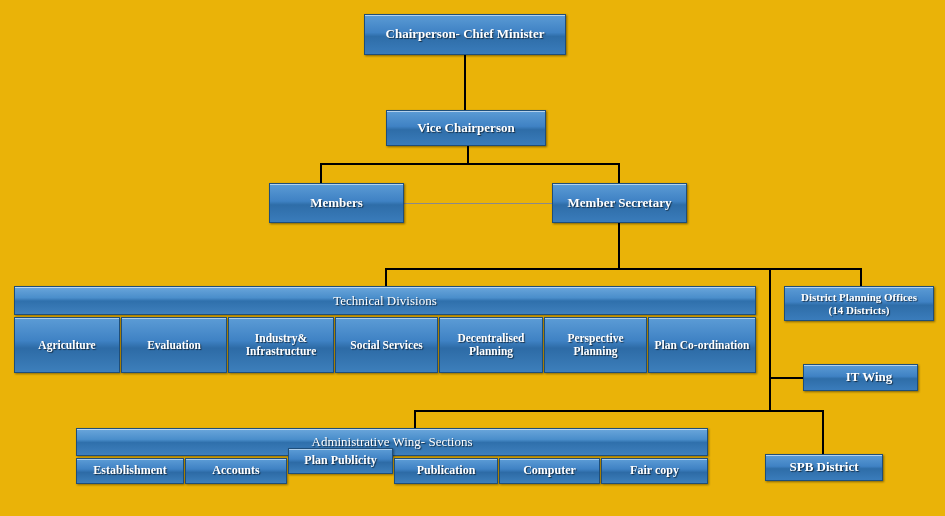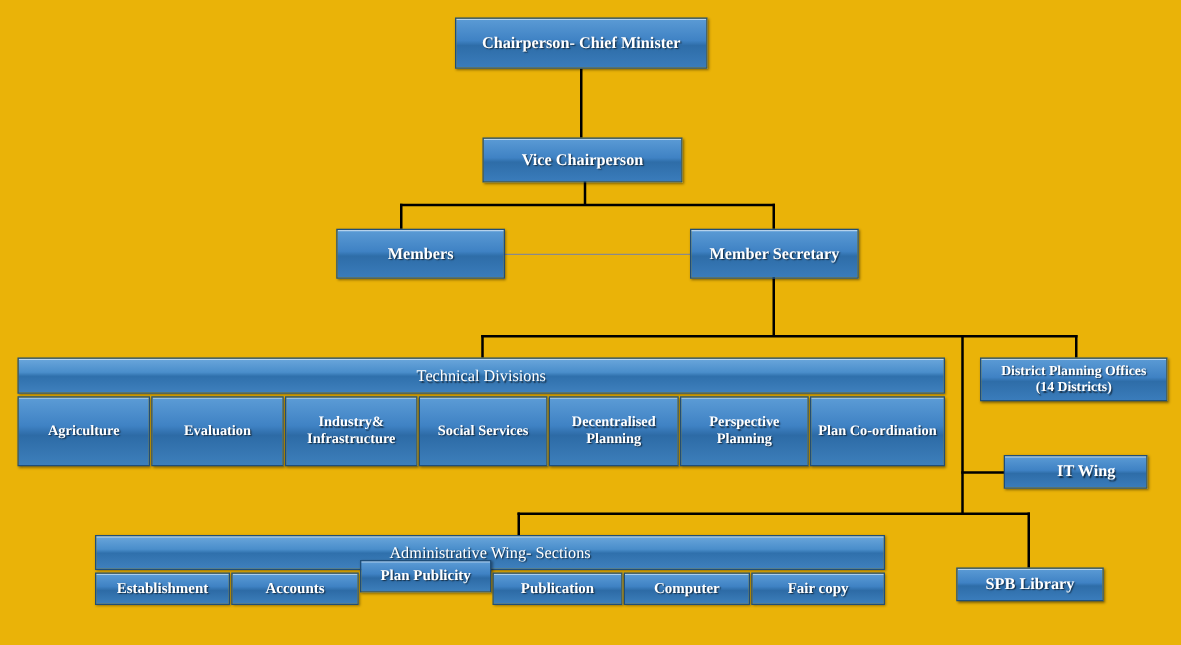--- a/index.html
+++ b/index.html
@@ -169,21 +169,21 @@
   <div class="box fs11" style="left:784px; top:286px; width:150px; height:35px; flex-direction:column; gap:1px;">
     <span>District Planning Offices</span>
     <span>(14 Districts)</span>
   </div>
 
   <div class="box fs13" style="left:803px; top:364px; width:115px; height:27px;padding-left:20px;">
     <span>IT Wing</span>
   </div>
 
   <div class="box fs13" style="left:765px; top:454px; width:118px; height:27px;">
-    <span>SPB Library</span>
+    <span>SPB District</span>
   </div>
 
   <div class="bar fs13" style="left:76px; top:428px; width:632px; height:28px;">
     <span>Administrative Wing- Sections</span>
   </div>
 
   <div class="cell fs12" style="left:76px; top:458px; width:108px; height:26px;">
     <span>Establishment</span>
   </div>
   <div class="cell fs12" style="left:185px; top:458px; width:102px; height:26px;">

